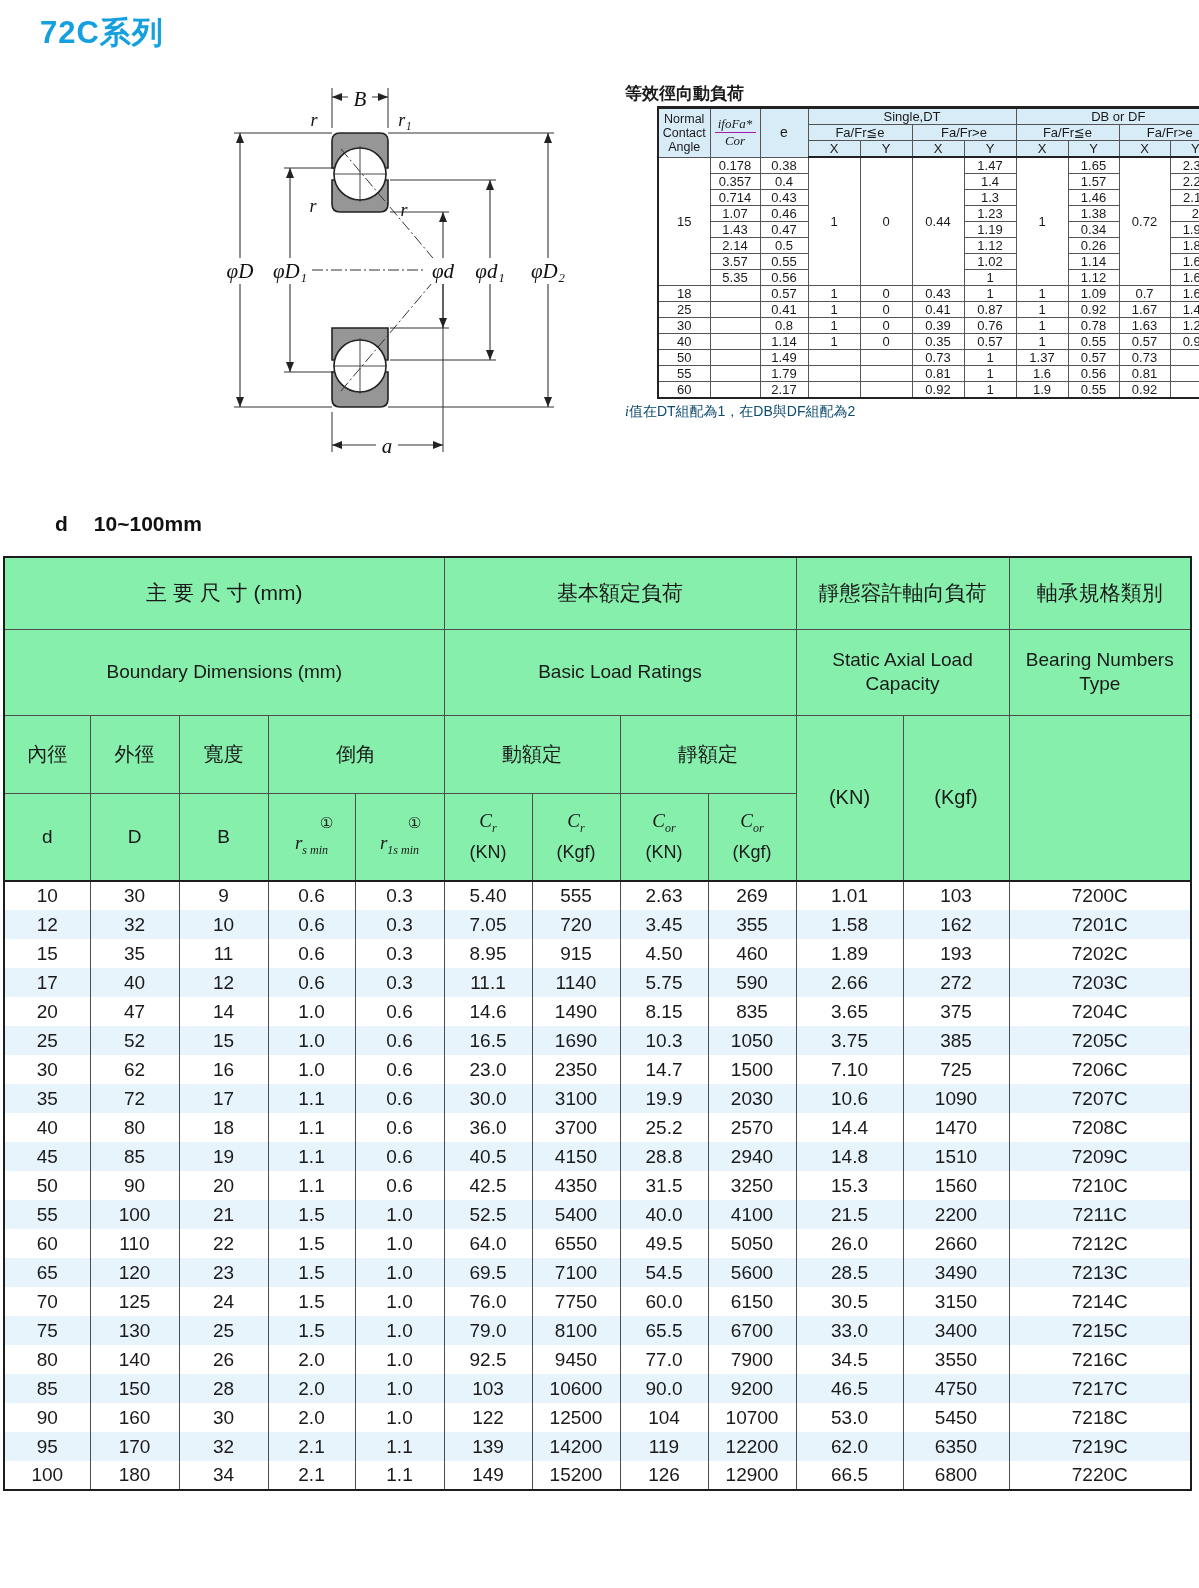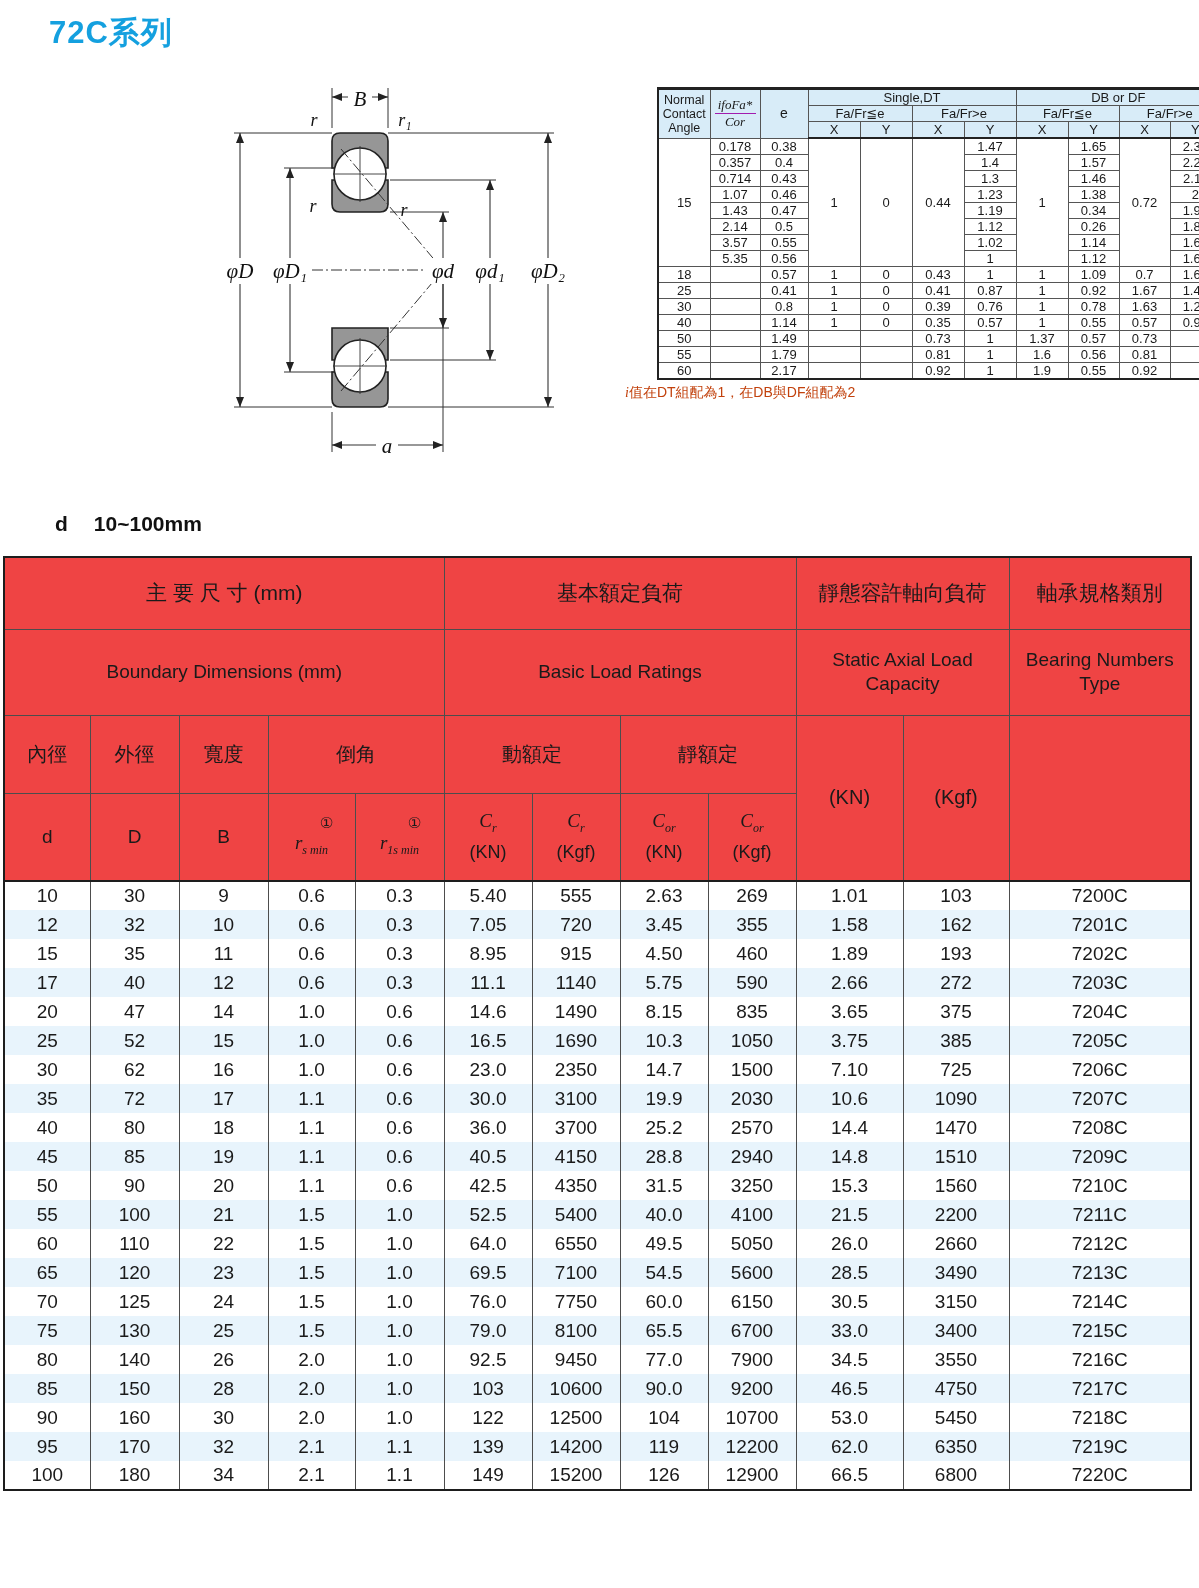--- a/index.html
+++ b/index.html
@@ -5,21 +5,21 @@
   html,body{margin:0;padding:0;}
   body{
     width:1199px;height:1588px;position:relative;background:#ffffff;
     font-family:"Liberation Sans","DejaVu Sans",sans-serif;color:#1a1a1a;
     -webkit-font-smoothing:antialiased;
   }
   .abs{position:absolute;}
 
   
   .page-title{
-    left:49px;top:12px;font-size:31px;font-weight:bold;color:#14a0df;letter-spacing:1px;
+    left:40px;top:12px;font-size:31px;font-weight:bold;color:#14a0df;letter-spacing:1px;
   }
 
   
   .size-heading{left:55px;top:512px;font-size:21px;font-weight:bold;color:#111;}
   .size-heading .rng{margin-left:26px;}
 
   
   .load-block{left:625px;top:84px;width:566px;}
   .lt-title{font-size:17px;font-weight:bold;line-height:19px;}
   .lt-formula{font-family:"Liberation Serif","DejaVu Serif",serif;font-style:italic;font-size:15px;line-height:17px;}
@@ -32,32 +32,32 @@
     padding:0;font-weight:normal;font-size:13px;line-height:15px;height:15px;
     overflow:hidden;white-space:nowrap;
   }
   table.load thead th{background:#d8ecf8;}
   table.load thead tr.xy th{border-bottom:2px solid #222;}
   .lt-angle{white-space:pre-line !important;font-size:12.5px !important;line-height:14px !important;}
   .fr{font-family:"Liberation Serif","DejaVu Serif",serif;font-style:italic;font-size:13.5px;}
   .fr-top{display:block;border-bottom:1px solid #a21caf;margin:0 4px;line-height:16px;}
   .fr-bot{display:block;line-height:16px;}
   .lt-e{font-size:14px !important;}
-  .lt-footnote{font-size:14px;margin-top:4px;color:#c2410c;}
+  .lt-footnote{font-size:14px;margin-top:4px;color:#0c4a6e;}
   .lt-footnote i{font-family:"Liberation Serif","DejaVu Serif",serif;}
 
   
   table.main{
     position:absolute;left:3px;top:556px;border-collapse:collapse;table-layout:fixed;
     width:1187px;border:2.5px solid #1d1d1d;
   }
   table.main td{
     border:1px solid #4d4d4d;text-align:center;vertical-align:middle;padding:0;
   }
-  table.main thead td{background:#ef4444;}
+  table.main thead td{background:#86efac;}
   tr.h1{height:72px;}  tr.h1 td{font-size:21px;}
   tr.h2{height:86px;}  tr.h2 td{font-size:19px;line-height:24px;}
   tr.h3{height:78px;}  tr.h3 td{font-size:20px;}
   tr.h4{height:88px;}  tr.h4 td{font-size:19px;}
   table.main tbody{border-top:2px solid #1d1d1d;}
   table.main tbody td{border-top:none;border-bottom:none;font-size:19px;}
   table.main tbody tr{height:29px;}
   table.main tbody tr.alt{background:#e8f4fc;}
   .circ{display:block;font-size:15px;line-height:17px;margin-left:30px;font-family:"DejaVu Sans",sans-serif;}
   .rsym{font-family:"Liberation Serif","DejaVu Serif",serif;font-style:italic;font-size:19px;}
@@ -153,20 +153,21 @@
   <text class="dimlab small" x="254" y="156" text-anchor="middle">r</text>
   <text class="dimlab" x="90" y="218" text-anchor="middle">φD</text>
   <text class="dimlab" x="140" y="218" text-anchor="middle">φD₁</text>
   <text class="dimlab" x="293" y="218" text-anchor="middle">φd</text>
   <text class="dimlab" x="340" y="218" text-anchor="middle">φd₁</text>
   <text class="dimlab" x="398" y="218" text-anchor="middle">φD₂</text>
   <text class="dimlab" x="237" y="393" text-anchor="middle">a</text>
 </svg>
 
 <div class="abs load-block">
+  <div class="lt-title">等效徑向動負荷</div>
   <table class="load">
     <colgroup>
       <col style="width:52px">
         <col style="width:50px">
         <col style="width:48px">
       <col style="width:52px">
         <col style="width:52px">
         <col style="width:52px">
         <col style="width:52px">
       <col style="width:52px">

